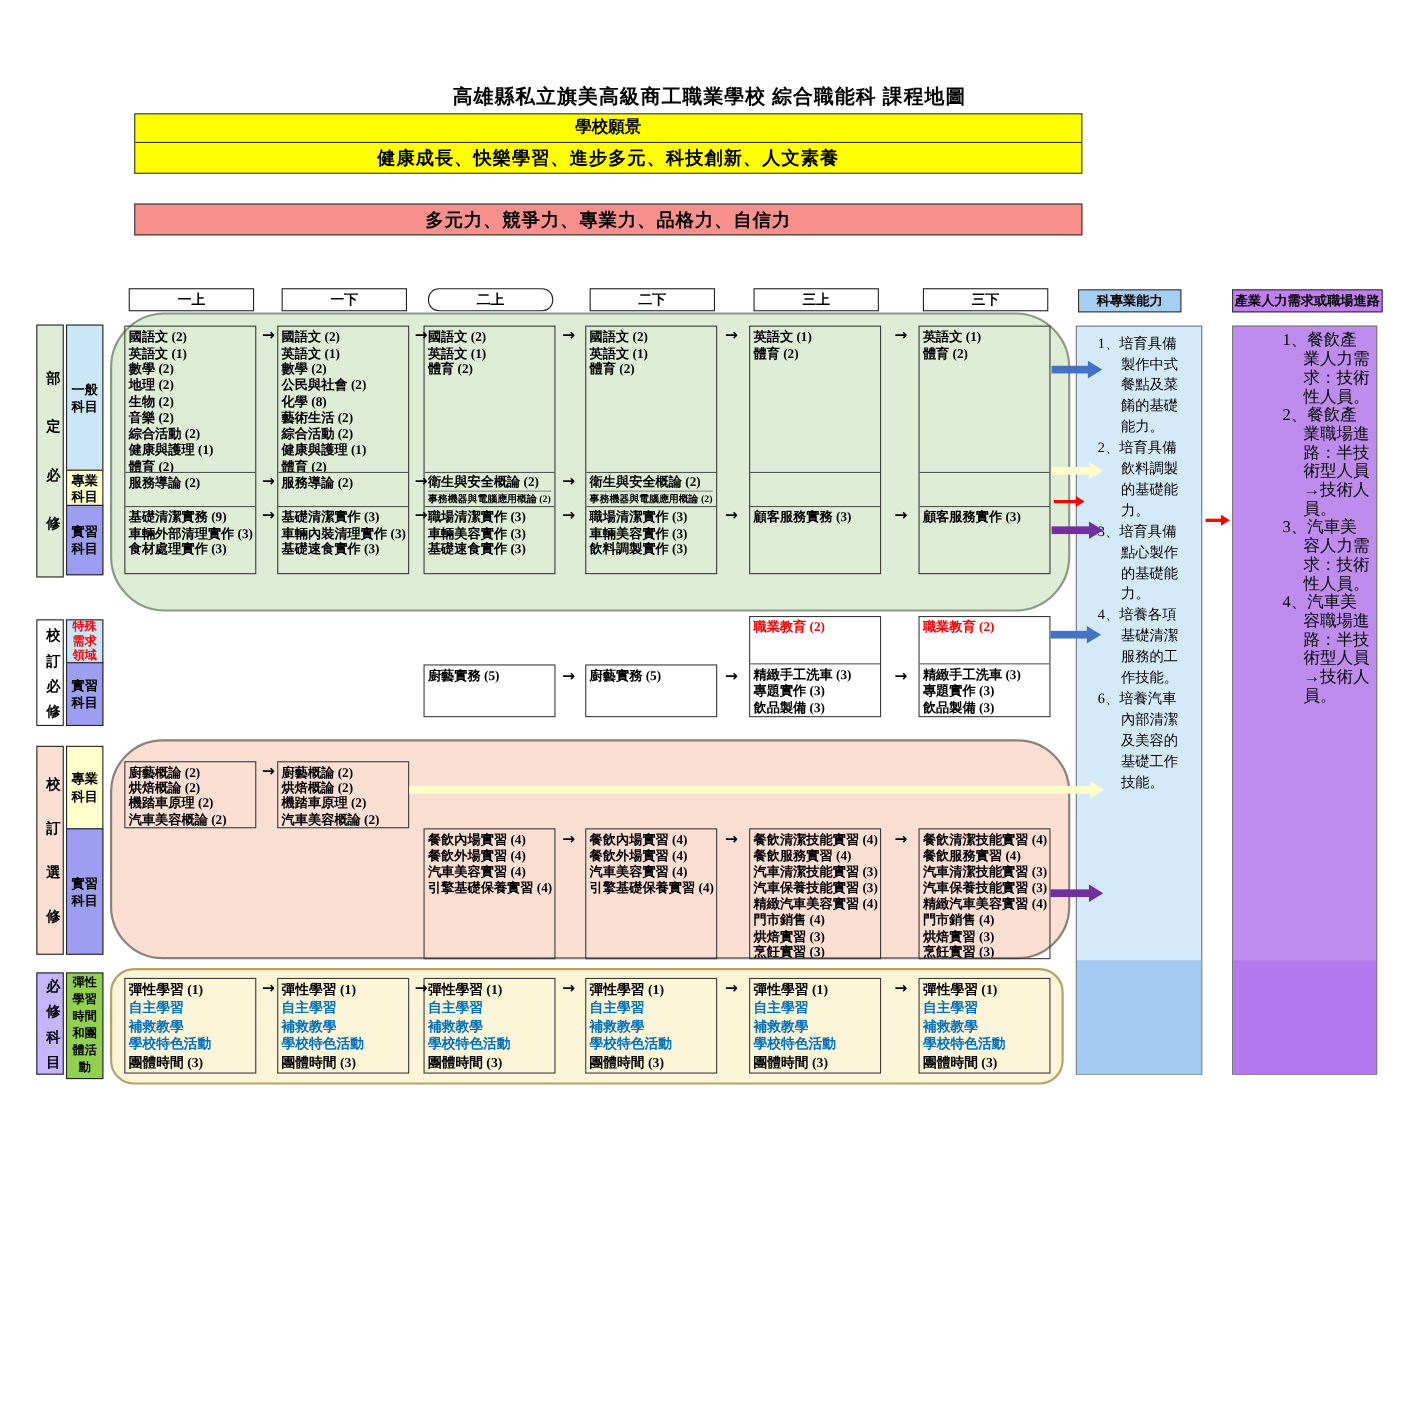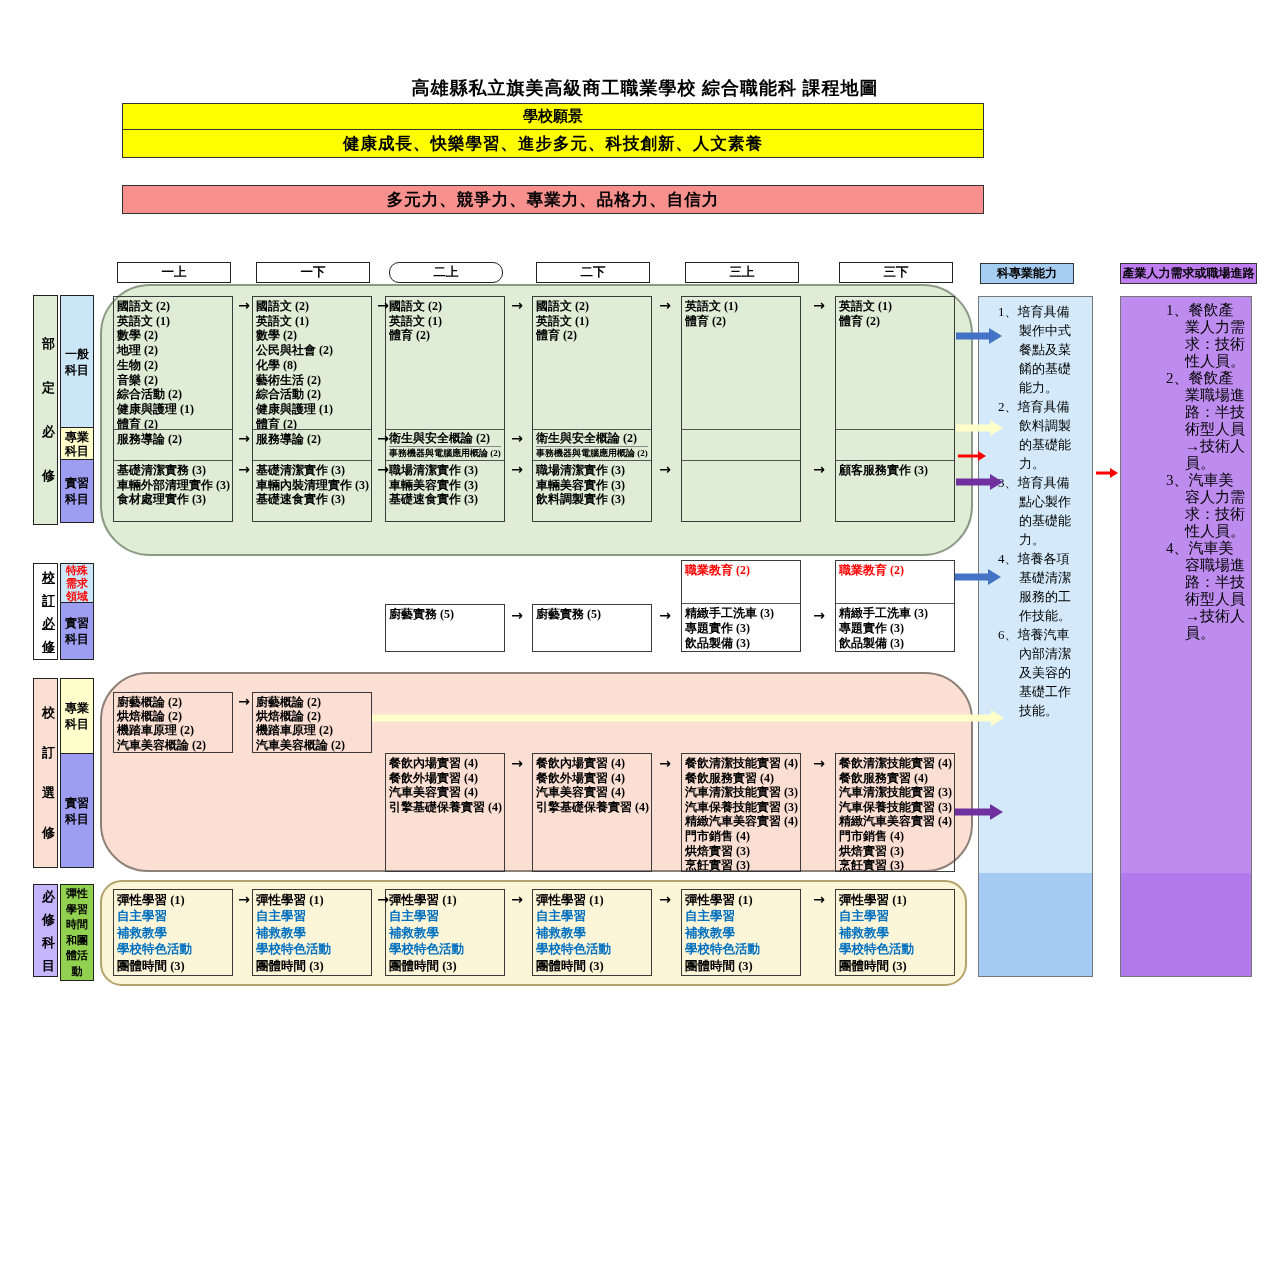--- a/index.html
+++ b/index.html
@@ -84,21 +84,21 @@
         <div class="ln">數學 (2)</div>
         <div class="ln">地理 (2)</div>
         <div class="ln">生物 (2)</div>
         <div class="ln">音樂 (2)</div>
         <div class="ln">綜合活動 (2)</div>
         <div class="ln">健康與護理 (1)</div>
         <div class="ln">體育 (2)</div>
       </div>
     <div class="cell c-pro">服務導論 (2)</div>
     <div class="cell c-pra">
-        <div class="ln">基礎清潔實務 (3)</div>
+        <div class="ln">基礎清潔實務 (9)</div>
         <div class="ln">車輛外部清理實作 (3)</div>
         <div class="ln">食材處理實作 (3)</div>
       </div>
   </div>
   <div class="abs crsbox" style="left:252px;top:296px;width:120px;height:226px;">
     <div class="cell c-gen">
         <div class="ln">國語文 (2)</div>
         <div class="ln">英語文 (1)</div>
         <div class="ln">數學 (2)</div>
         <div class="ln">公民與社會 (2)</div>
@@ -146,20 +146,23 @@
         <div class="ln">車輛美容實作 (3)</div>
         <div class="ln">飲料調製實作 (3)</div>
       </div>
   </div>
   <div class="abs crsbox" style="left:681px;top:296px;width:120px;height:226px;">
     <div class="cell c-gen">
         <div class="ln">英語文 (1)</div>
         <div class="ln">體育 (2)</div>
       </div>
     <div class="cell c-pro"></div>
+    <div class="cell c-pra">
+        <div class="ln">顧客服務實務 (3)</div>
+      </div>
   </div>
   <div class="abs crsbox" style="left:835px;top:296px;width:120px;height:226px;">
     <div class="cell c-gen">
         <div class="ln">英語文 (1)</div>
         <div class="ln">體育 (2)</div>
       </div>
     <div class="cell c-pro"></div>
     <div class="cell c-pra">
         <div class="ln">顧客服務實作 (3)</div>
       </div>
@@ -172,21 +175,21 @@
   <div class="sarr" style="left:807px;top:297px;">→</div>
   <div class="sarr" style="left:232px;top:430px;">→</div>
   <div class="sarr" style="left:371px;top:430px;">→</div>
   <div class="sarr" style="left:505px;top:430px;">→</div>
   <div class="sarr" style="left:232px;top:461px;">→</div>
   <div class="sarr" style="left:371px;top:461px;">→</div>
   <div class="sarr" style="left:505px;top:461px;">→</div>
   <div class="sarr" style="left:653px;top:461px;">→</div>
   <div class="sarr" style="left:807px;top:461px;">→</div>
 
-  <div class="abs vlabel" style="left:33px;top:563px;width:25px;height:97px;background:#fff;line-height:23px;text-decoration:underline;">校訂必修</div>
+  <div class="abs vlabel" style="left:33px;top:563px;width:25px;height:97px;background:#fff;line-height:23px;">校訂必修</div>
   <div class="abs sub red" style="left:60px;top:563px;width:34px;height:40px;background:#cbe7f7;font-size:11px;line-height:13px;">特殊需求領域</div>
   <div class="abs sub" style="left:60px;top:602px;width:34px;height:58px;background:#9d9df1;">實習科目</div>
 
   <div class="abs whitebox cell" style="left:385px;top:604px;width:120px;height:48px;">廚藝實務 (5)</div>
   <div class="abs whitebox cell" style="left:532px;top:604px;width:120px;height:48px;">廚藝實務 (5)</div>
 
   <div class="abs crsbox" style="left:681px;top:560px;width:120px;height:92px;background:#fff;">
     <div class="cell red" style="height:43px;border-bottom:1px solid #555;">職業教育 (2)</div>
     <div class="cell c-pra" style="line-height:15px;">
         <div class="ln">精緻手工洗車 (3)</div>

